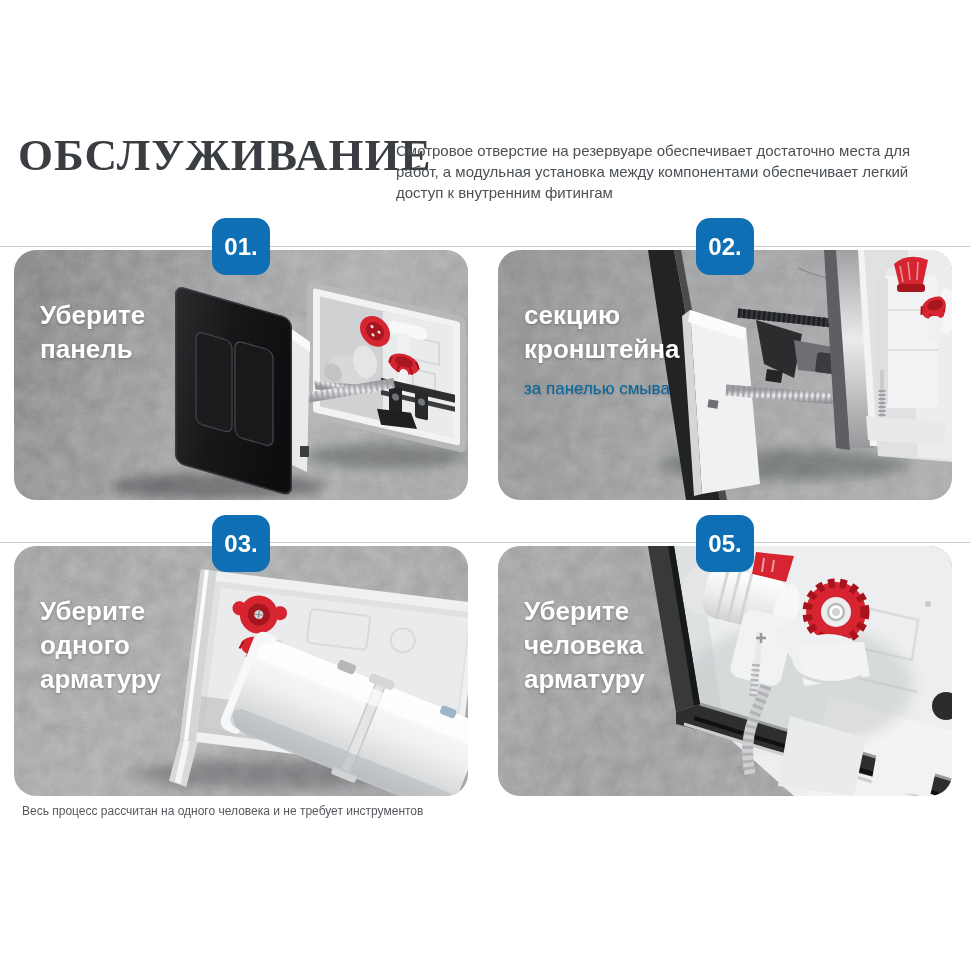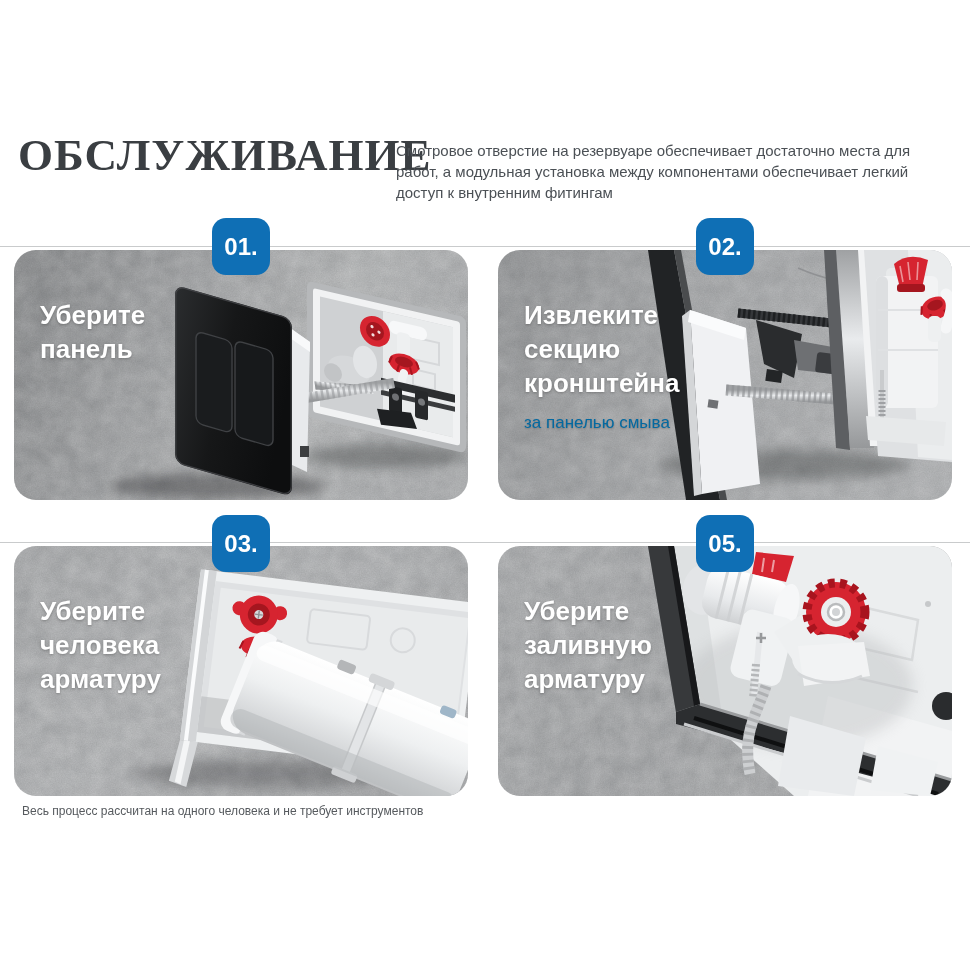--- a/index.html
+++ b/index.html
@@ -229,21 +229,20 @@
           <path d="M425 52l-3 8M431 62l-2 8M445 62l2 8M450 52l3 8" stroke="#a8141e" stroke-width="2" fill="none"></path>
         </g>
         <path d="M448 44q8 6 4 20l-4 14" stroke="#f5f6f7" stroke-width="11" fill="none" stroke-linecap="round"></path>
         <rect x="430" y="66" width="13" height="26" rx="5" fill="#eef0f1"></rect>
         <line x1="384" y1="120" x2="384" y2="168" stroke="#c9cbcd" stroke-width="4"></line>
         <line x1="384" y1="140" x2="384" y2="168" stroke="#9fa1a4" stroke-width="7" stroke-dasharray="2 2"></line>
         <polygon points="368,166 448,172 446,196 370,190" fill="#e7e9ea"></polygon>
       </g>
     </svg>
     <div class="caption">
-      <div class="cap-line">Извлеките</div>
       <div class="cap-line">секцию</div>
       <div class="cap-line">кронштейна</div>
       <div class="cap-sub">за панелью смыва</div>
     </div>
   </section>
 
   <section class="panel p3">
     <svg class="art" viewBox="0 0 454 250" preserveAspectRatio="none">
       <defs>
         <linearGradient id="wall-c" x1="0" y1="0" x2="1" y2="0.6">
@@ -312,21 +311,21 @@
         <rect x="352" y="86" width="26" height="9" rx="3" fill="#d4d6d8"></rect>
         <rect x="352" y="186" width="26" height="9" rx="3" fill="#cfd1d3"></rect>
         <rect x="318" y="85" width="18" height="10" rx="3" fill="#b4b6b8"></rect>
         <rect x="430" y="89" width="16" height="9" rx="3" fill="#9fb6c8"></rect>
         <rect x="238" y="100" width="240" height="16" rx="8" fill="#ffffff" opacity="0.65"></rect>
         <rect x="238" y="168" width="240" height="20" rx="10" fill="#b7b9bb" opacity="0.55"></rect>
       </g>
     </svg>
     <div class="caption">
       <div class="cap-line">Уберите</div>
-      <div class="cap-line">человека</div>
+      <div class="cap-line">одного</div>
       <div class="cap-line">арматуру</div>
     </div>
   </section>
 
   <section class="panel p4">
     <svg class="art" viewBox="0 0 454 250" preserveAspectRatio="none">
       <defs>
         <linearGradient id="wall-d" x1="0" y1="0" x2="1" y2="0.7">
           <stop offset="0" stop-color="#a4a6a8"></stop>
             <stop offset="0.6" stop-color="#9b9d9f"></stop>
@@ -405,19 +404,19 @@
         <line x1="258" y1="118" x2="255" y2="152" stroke="#b5b7b9" stroke-width="8" stroke-dasharray="2.5 2.5"></line>
         <path d="M258 92h10M263 87v10" stroke="#97999b" stroke-width="2.5" fill="none"></path>
         <path d="M268 140C258 170 244 186 252 228" stroke="#cdcfd1" stroke-width="11" fill="none"></path>
         <path d="M268 140C258 170 244 186 252 228" stroke="#a2a4a6" stroke-width="11" stroke-dasharray="3 4" opacity="0.7" fill="none"></path>
         <polygon points="292,170 368,192 356,250 280,240" fill="#e9ebed"></polygon>
         <polygon points="380,200 440,216 432,250 372,244" fill="#f0f2f3"></polygon>
       </g>
     </svg>
     <div class="caption">
       <div class="cap-line">Уберите</div>
-      <div class="cap-line">заливную</div>
+      <div class="cap-line">человека</div>
       <div class="cap-line">арматуру</div>
     </div>
   </section>
 
   <p class="footnote">Весь процесс рассчитан на одного человека и не требует инструментов</p>
 </div>
 
 </body></html>

